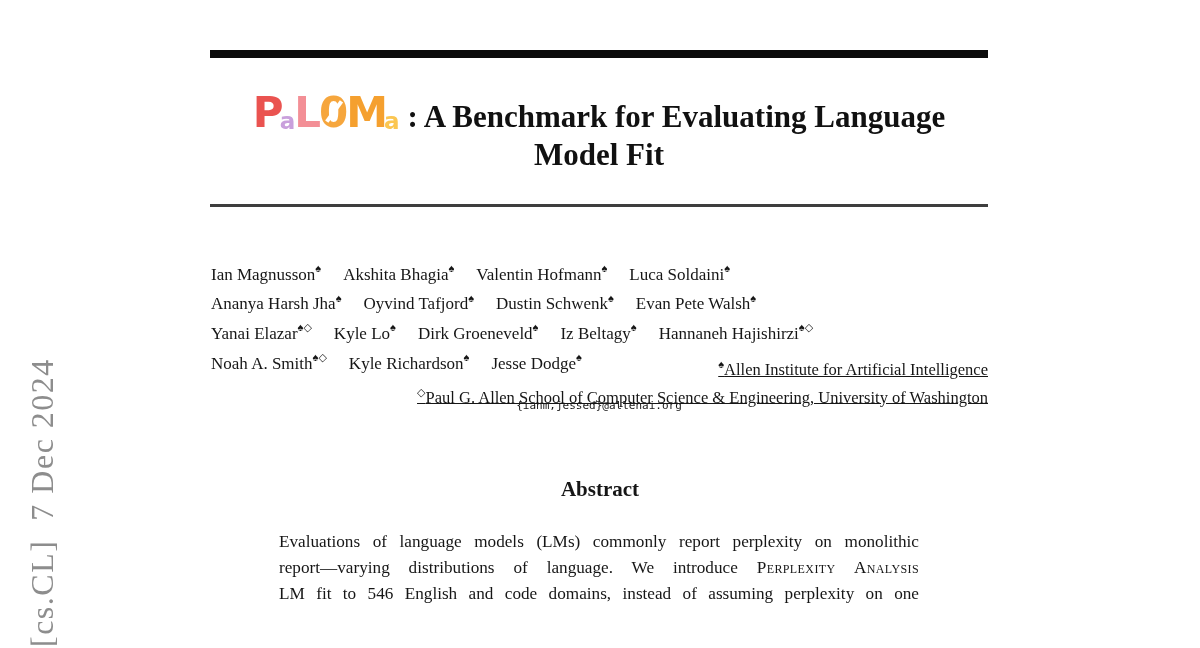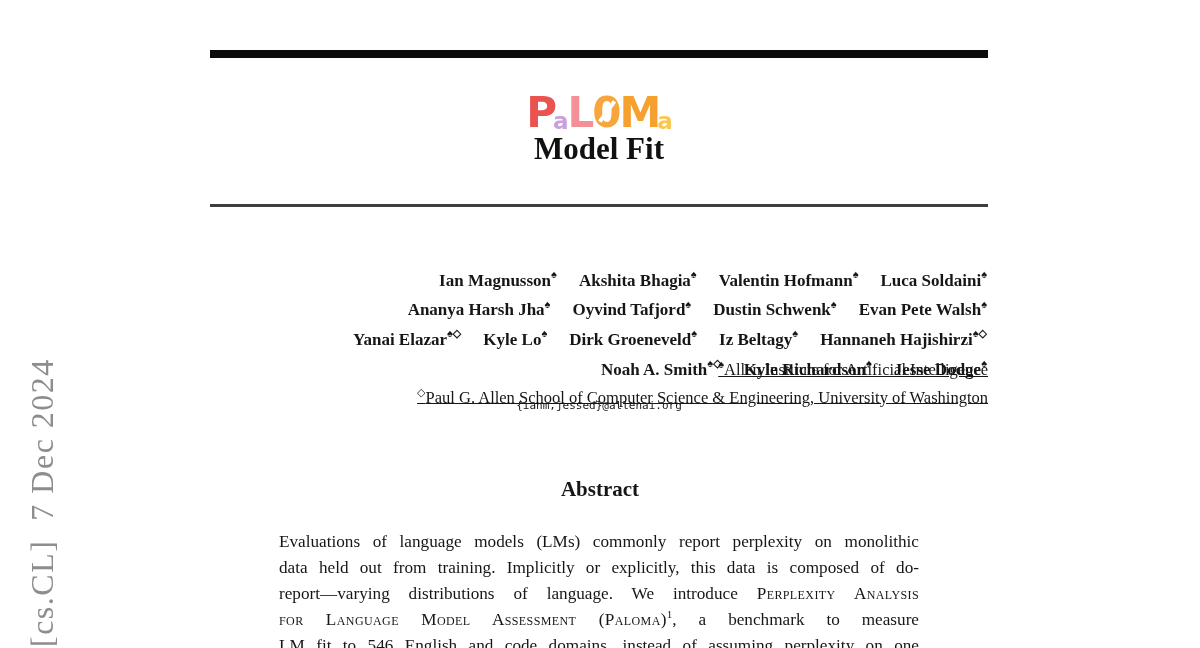--- a/index.html
+++ b/index.html
@@ -36,22 +36,22 @@
   .lg-large { font-size:42px; }
   .lg-small { font-size:23px; margin-left:-2px; margin-right:1px; }
   .slashed  { position:relative; display:inline-block; }
   .slash    {
     position:absolute; left:54%; top:10%; width:4px; height:74%;
     background:#ffffff; transform:translateX(-50%) rotate(36deg);
   }
 
   
   #authors-block {
-    position:absolute; left:200px; top:263px; width:798px;
-    text-align:right; font-weight:bold; font-size:17px; line-height:24px;
+    position:absolute; left:200px; top:257px; width:798px;
+    text-align:left; font-weight:normal; font-size:17px; line-height:24px;
   }
   .author { margin:0 11px; white-space:nowrap; }
   .marks  { font-size:11px; position:relative; top:-1px; }
   sup.marks { vertical-align:super; }
 
   
   #affil-block {
     position:absolute; left:210px; top:353px; width:778px;
     text-align:right; font-size:16.5px; line-height:23px;text-decoration:underline;
   }
@@ -86,20 +86,21 @@
   <div id="title-block">
     <div class="title-line1">
       <span id="logo">
           <span class="lg-large" style="color: rgb(234, 83, 80);">P</span>
           <span class="lg-small" style="color: rgb(201, 160, 220);">a</span>
           <span class="lg-large" style="color: rgb(243, 143, 150);">L</span>
           <span class="lg-large slashed" style="color: rgb(246, 166, 61);">0<i class="slash"></i></span>
           <span class="lg-large" style="color: rgb(245, 160, 47);">M</span>
           <span class="lg-small" style="color: rgb(251, 198, 81);">a</span>
         </span>
+      <span>: A Benchmark for Evaluating Language</span>
     </div>
     <div>Model Fit</div>
   </div>
 
   <div id="rule-mid"></div>
 
   <div id="authors-block">
       <div><span class="author">Ian Magnusson<sup class="marks">♠</sup></span><span class="author">Akshita Bhagia<sup class="marks">♠</sup></span><span class="author">Valentin Hofmann<sup class="marks">♠</sup></span><span class="author">Luca Soldaini<sup class="marks">♠</sup></span></div>
       <div><span class="author">Ananya Harsh Jha<sup class="marks">♠</sup></span><span class="author">Oyvind Tafjord<sup class="marks">♠</sup></span><span class="author">Dustin Schwenk<sup class="marks">♠</sup></span><span class="author">Evan Pete Walsh<sup class="marks">♠</sup></span></div>
       <div><span class="author">Yanai Elazar<sup class="marks">♠◇</sup></span><span class="author">Kyle Lo<sup class="marks">♠</sup></span><span class="author">Dirk Groeneveld<sup class="marks">♠</sup></span><span class="author">Iz Beltagy<sup class="marks">♠</sup></span><span class="author">Hannaneh Hajishirzi<sup class="marks">♠◇</sup></span></div>
@@ -110,19 +111,17 @@
       <div class="affil-line"><sup>♠</sup>Allen Institute for Artificial Intelligence</div>
       <div class="affil-line"><sup>◇</sup>Paul G. Allen School of Computer Science &amp; Engineering, University of Washington</div>
     </div>
 
   <div id="email">{ianm,jessed}@allenai.org</div>
 
   <div id="abs-heading">Abstract</div>
 
   <div id="abstract-body">
       <div class="abs-line"><span>Evaluations of language models (LMs) commonly report perplexity on monolithic</span></div>
-      <div class="abs-line"><span>data held out from training. Implicitly or explicitly, this data is composed of do-</span></div>
       <div class="abs-line"><span>report—varying distributions of language. We introduce </span><span class="sc">Perplexity Analysis</span></div>
-      <div class="abs-line"><span class="sc">for Language Model Assessment (Paloma)</span><sup>1</sup><span>, a benchmark to measure</span></div>
       <div class="abs-line"><span>LM fit to 546 English and code domains, instead of assuming perplexity on one</span></div>
     </div>
 
 </div>
 
 </body></html>

